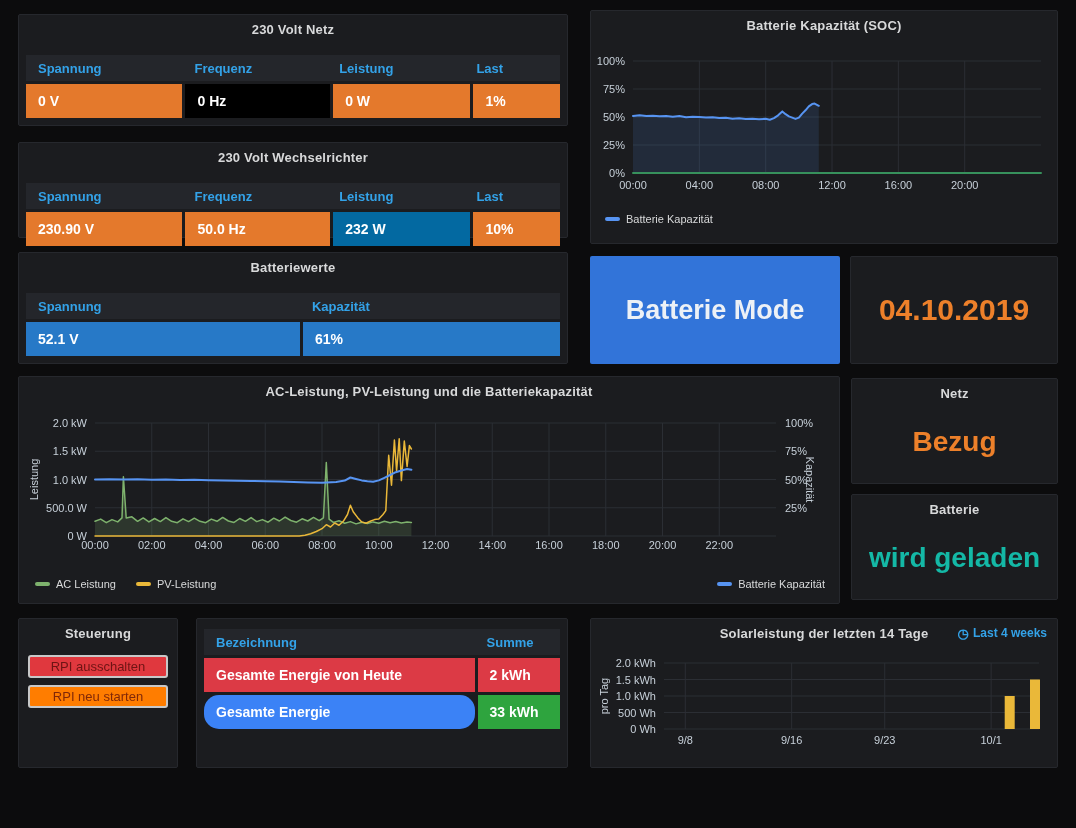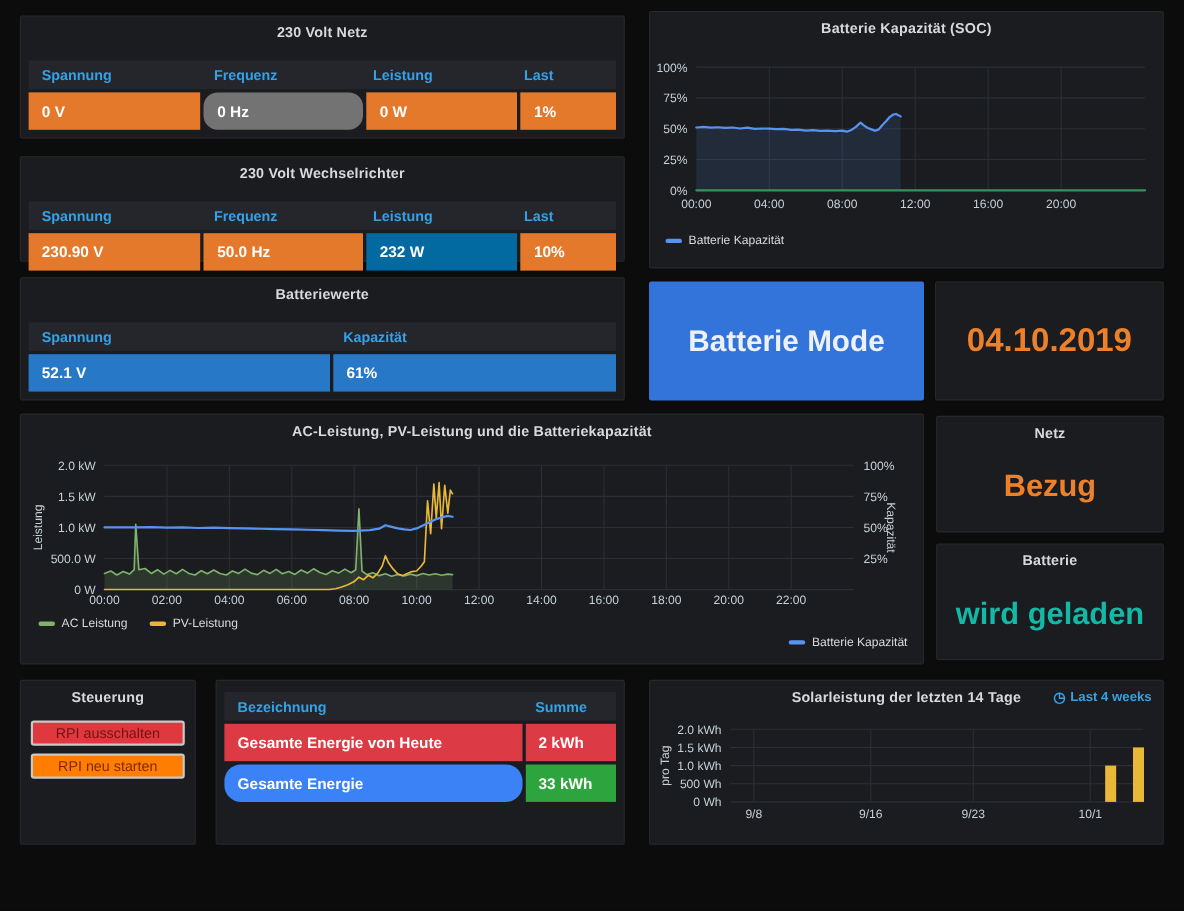--- a/index.html
+++ b/index.html
@@ -32,21 +32,21 @@
               color:#fff;font-size:14px;font-weight:700;}
   .c1{width:29.3%}.c2{width:27.1%}.c3{width:25.7%}.c4{flex:1}
   .b1{width:51.3%}.b2{flex:1}
   .e1{width:76%}.e2{flex:1}
   
   svg.chart{position:absolute;left:0;top:0;z-index:1;}
   .tick{fill:#c7d0d9;font-family:"Liberation Sans",sans-serif;font-size:11px;}
   .axis-title{fill:#c7d0d9;font-family:"Liberation Sans",sans-serif;font-size:11px;}
   .legend{position:absolute;display:flex;gap:16px;z-index:2;}
   .legend-soc{left:14px;bottom:18px;}
-  .legend-left{left:16px;bottom:30px;gap:20px;}
+  .legend-left{left:16px;bottom:13px;gap:20px;}
   .legend-right{right:14px;bottom:13px;}
   .legend-item{display:flex;align-items:center;gap:6px;font-size:11px;color:#d8d9da;cursor:pointer;}
   .legend-swatch{display:inline-block;width:15px;height:4px;border-radius:2px;}
   
   .big-label{font-size:27px;font-weight:700;color:#edf1f6;text-align:right;}
   .date-value{position:absolute;inset:0;display:flex;align-items:center;justify-content:center;
               font-size:30px;font-weight:700;}
   .status-value{position:absolute;left:0;right:0;top:30px;bottom:8px;display:flex;
                 align-items:center;justify-content:center;font-size:28px;font-weight:700;}
   
@@ -68,21 +68,21 @@
     <h2 class="panel-title">230 Volt Netz</h2>
     <div class="vtable">
       <div class="vhead">
         <span class="c1" style="color: rgb(51, 162, 232);">Spannung</span>
         <span class="c2" style="color: rgb(51, 162, 232);">Frequenz</span>
         <span class="c3" style="color: rgb(51, 162, 232);">Leistung</span>
         <span class="c4" style="color: rgb(51, 162, 232);">Last</span>
       </div>
       <div class="vrow">
         <span class="cell c1" style="background-color: rgb(228, 121, 44);">0 V</span>
-        <span class="cell c2" style="background-color: #737373; border-radius: 13px;">0 Hz</span>
+        <span class="cell c2" style="background-color: #000000;">0 Hz</span>
         <span class="cell c3" style="background-color: rgb(228, 121, 44);">0 W</span>
         <span class="cell c4" style="background-color: rgb(228, 121, 44);">1%</span>
       </div>
     </div>
   </section>
 
   <section class="panel" id="p2">
     <h2 class="panel-title">230 Volt Wechselrichter</h2>
     <div class="vtable">
       <div class="vhead">

